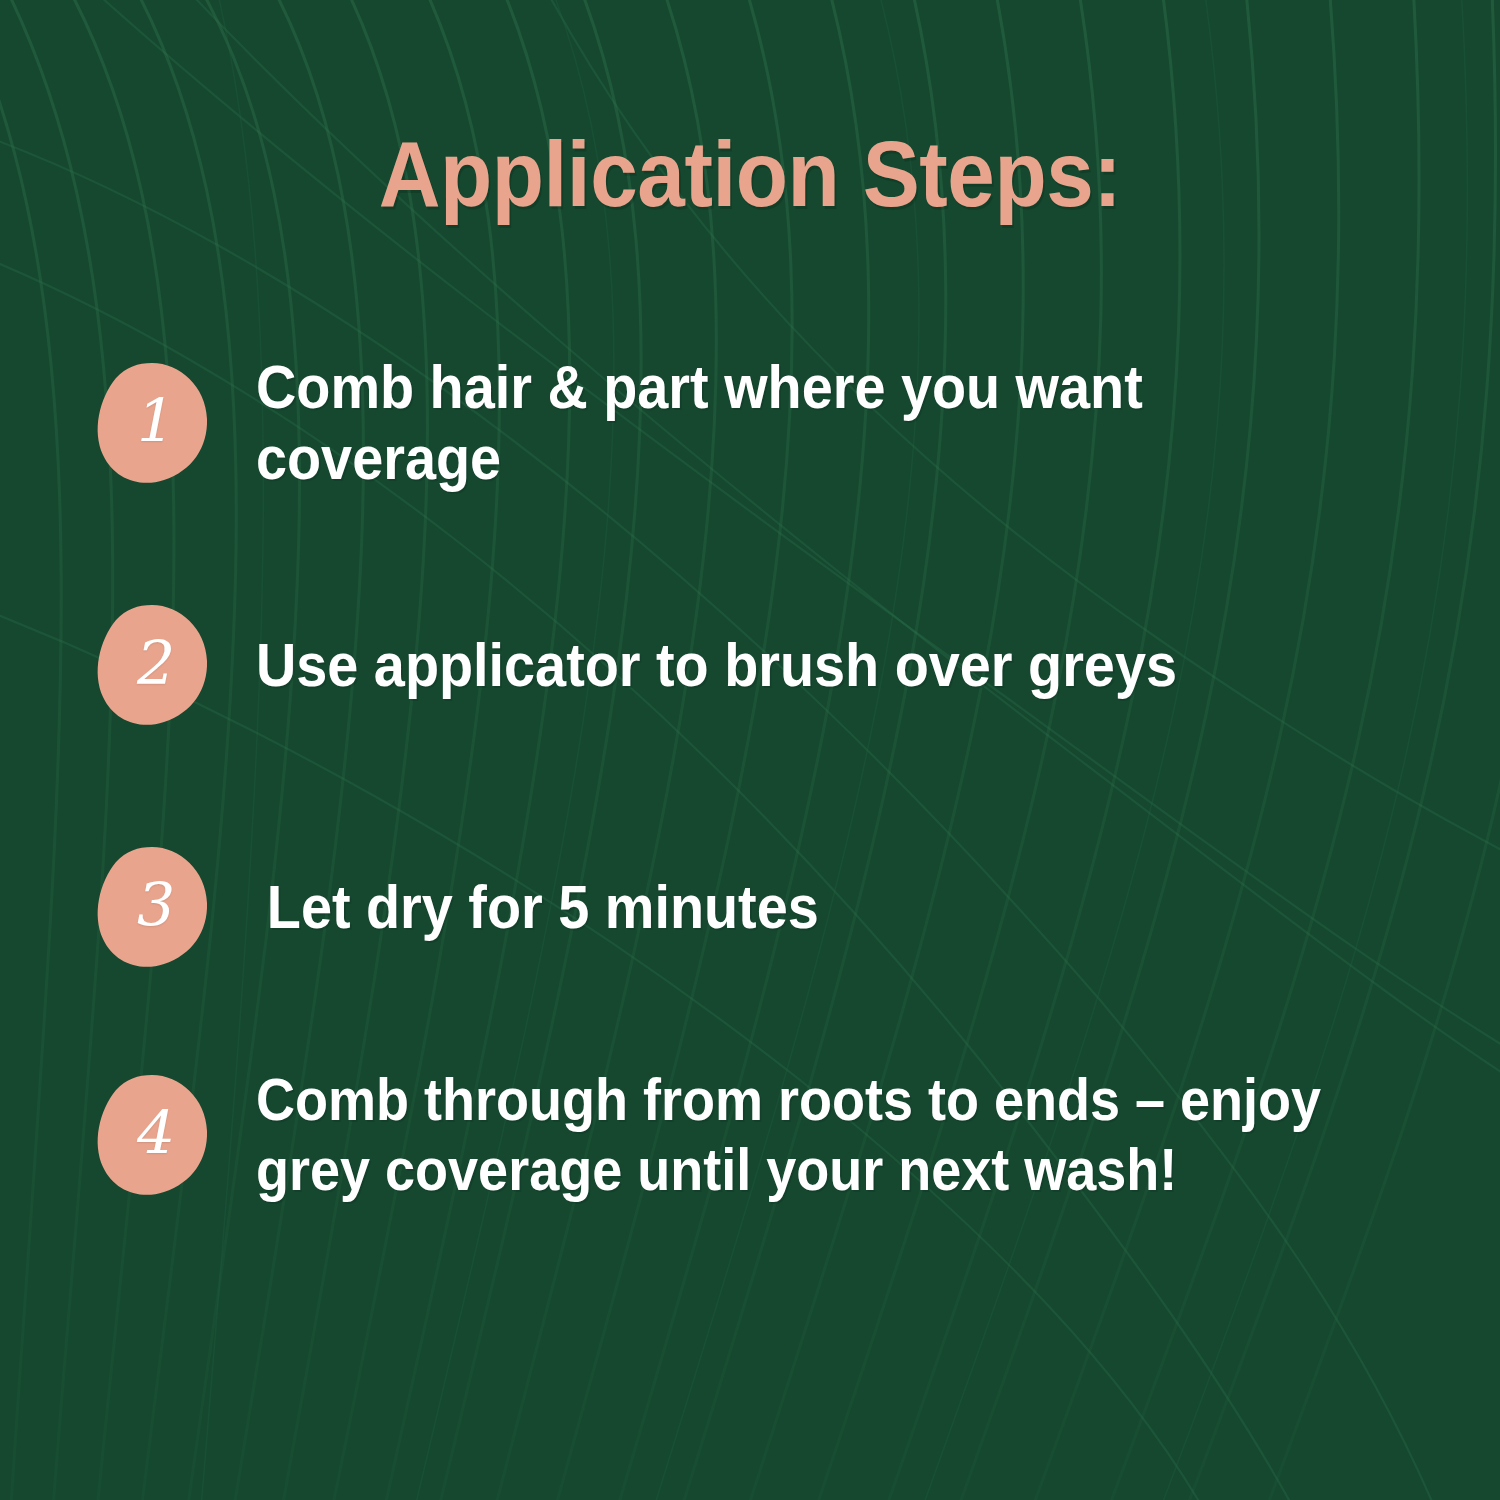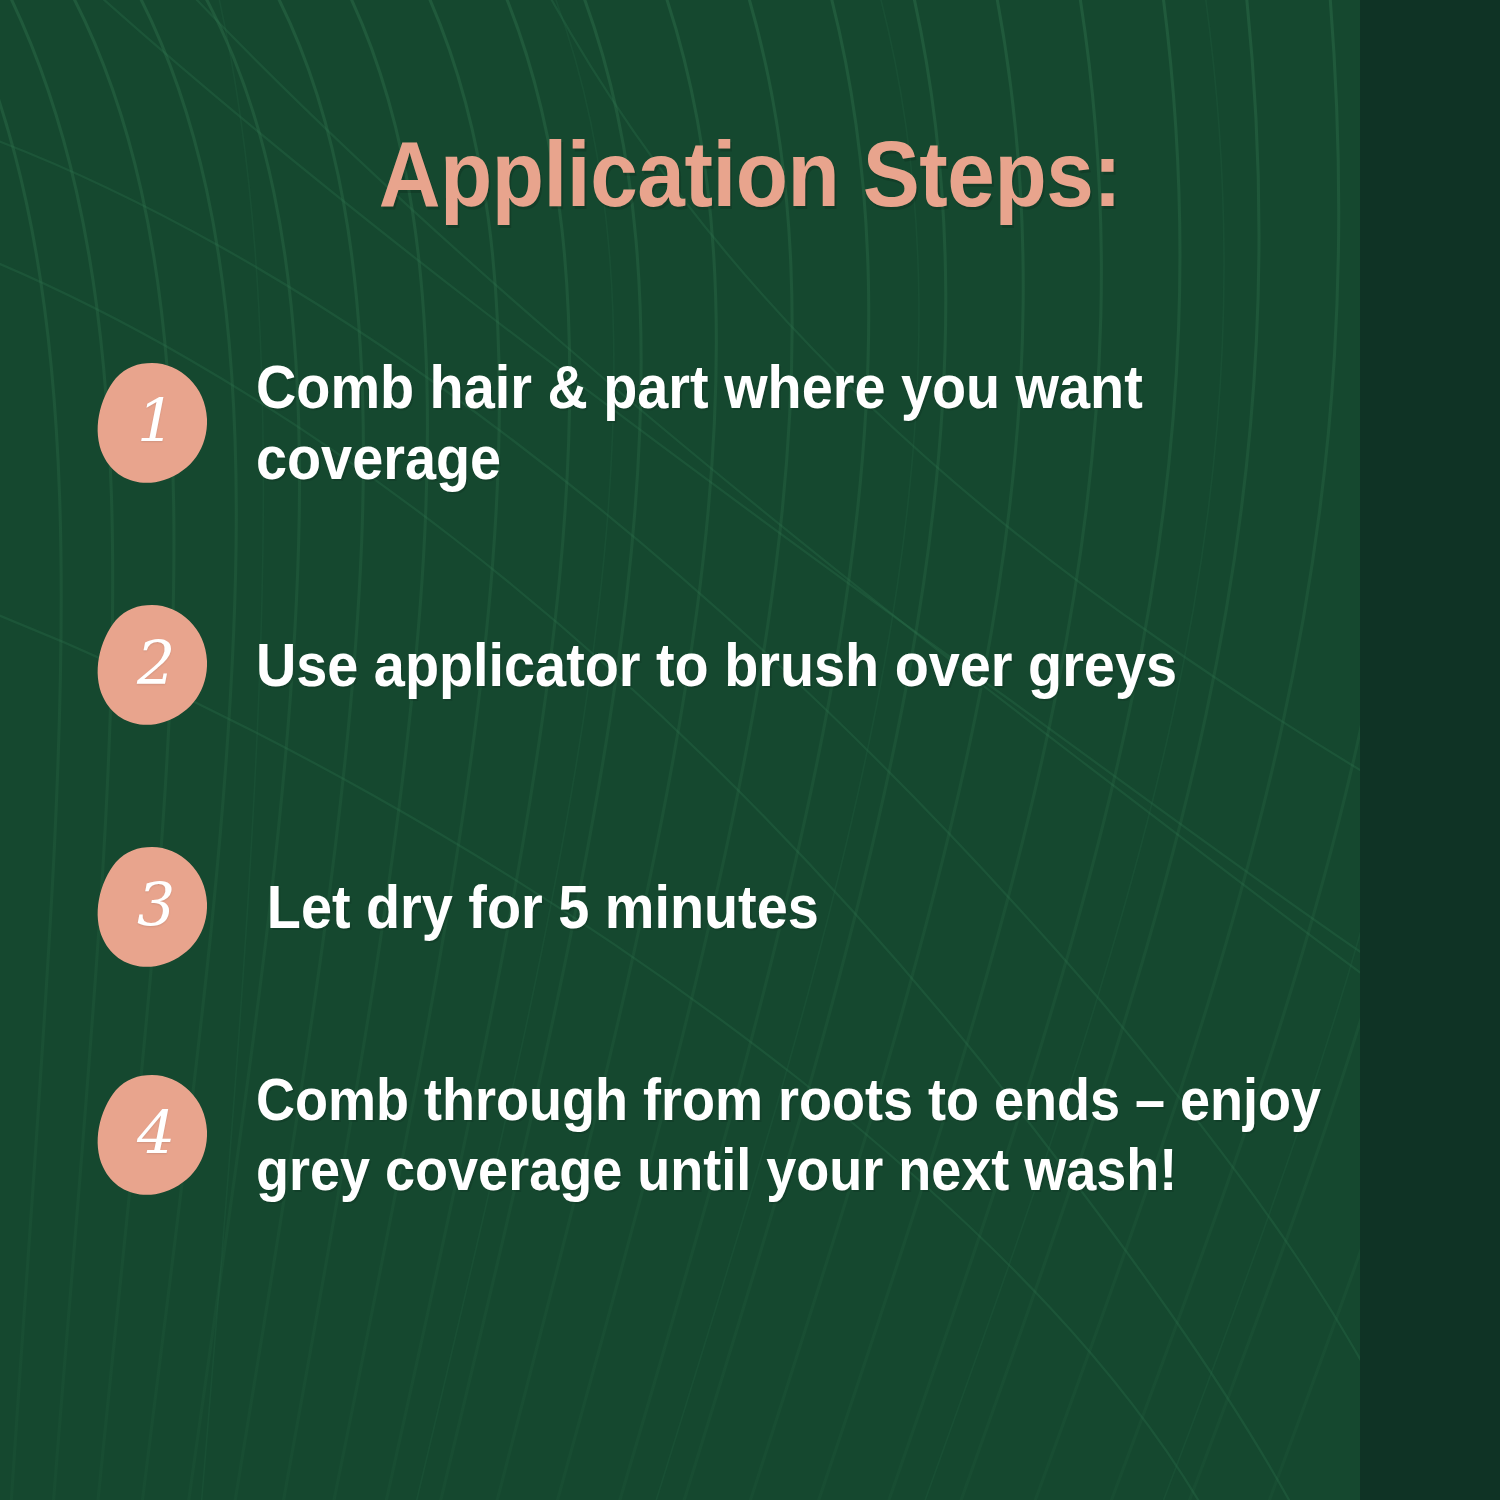--- a/index.html
+++ b/index.html
@@ -7,21 +7,21 @@
     margin: 0;
     padding: 0;
     background: #0f3325;
   }
   body {
     font-family: "Liberation Sans", sans-serif;
   }
 
   #poster {
     position: relative;
-    width: 1360px;
+    width: 1500px;
     height: 1500px;
     overflow: hidden;
     background: #b91c1c;
   }
 
   
   #bg-texture {
     position: absolute;
     inset: 0;
     width: 1500px;

